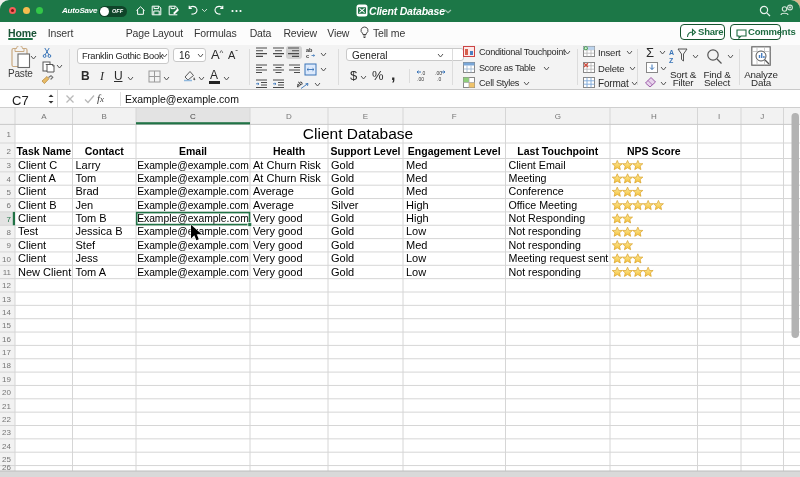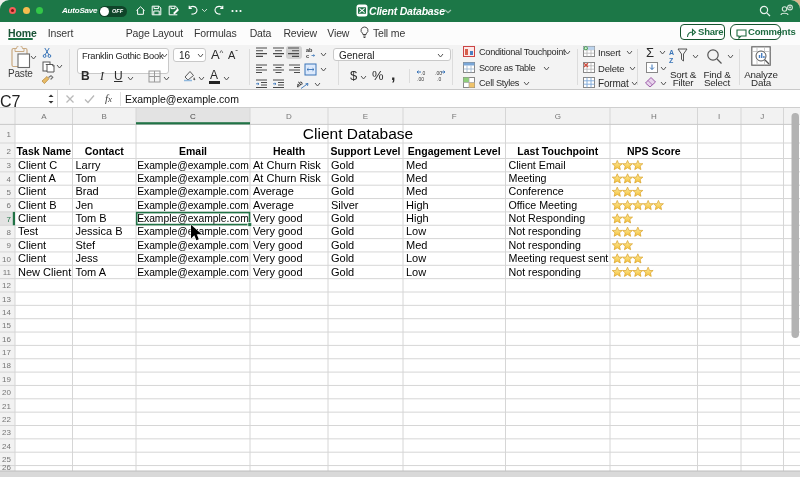--- a/index.html
+++ b/index.html
@@ -27,21 +27,21 @@
 
 .ribbon { position:absolute; left:0; top:45px; width:800px; height:45px; background:#f3f3f3; border-bottom:1px solid #c9c9c9; }
 .rdiv { position:absolute; top:4px; width:1px; height:36px; background:#dcdcdc; }
 .rtext { position:absolute; font-size:10px; letter-spacing:-0.2px; color:#2b2b2b; white-space:nowrap; }
 .rbox { position:absolute; background:#fff; border:1px solid #c9c9c9; border-radius:3px; font-size:10.5px; color:#222; }
 .chev { position:absolute; width:7px; height:7px; }
 .rlabel2 { position:absolute; font-size:9.8px; letter-spacing:-0.2px; color:#2b2b2b; text-align:center; line-height:7.5px; }
 
 .fbar { position:absolute; left:0; top:90px; width:800px; height:18px; background:#fff; border-bottom:1px solid #cfcfcf; }
 .namebox { position:absolute; left:0; top:0; width:58px; height:17px; border-right:1px solid #d5d5d5; }
-.namebox .nm { position:absolute; left:0; top:3px; font-size:16px; color:#222; }
+.namebox .nm { position:absolute; left:12px; top:3px; font-size:13px; color:#222; }
 .ftext { position:absolute; left:125px; top:3px; font-size:10.5px; color:#111; }
 </style>
 </head>
 <body>
 <div class="corner-l"></div>
 <div class="corner-r"></div>
 <div class="win">
   <div class="titlebar">
     <div class="tl" style="left:9px; background:#f4605a;"></div>
     <div class="tl" style="left:22.5px; background:#f5bd4f;"></div>
@@ -109,21 +109,21 @@
     <div class="tab" style="left:283.4px;">Review</div>
     <div class="tab" style="left:327.3px;">View</div>
     <svg class="abs" style="left:359px; top:4px;" width="11" height="13" viewBox="0 0 11 13">
         <path d="M5.5 1 a3.4 3.4 0 0 1 2 6.2 l-0.4 1.3 h-3.2 l-0.4 -1.3 a3.4 3.4 0 0 1 2 -6.2 Z" fill="none" stroke="#444" stroke-width="1"></path>
         <path d="M4.2 10 h2.6 M4.6 11.5 h1.8" stroke="#444" stroke-width="1"></path>
       </svg>
     <div class="tab" style="left:372.9px;">Tell me</div>
     <div class="btn" style="left:680px; width:45px;"><svg style="position:absolute; left:5px; top:3px;" width="11" height="10" viewBox="0 0 11 10">
           <path d="M1.5 9 C1.5 5.5 4 4 6.5 4 M6.5 1.5 L9.5 4.2 L6.5 7 Z" fill="none" stroke="#1e6b41" stroke-width="1.1"></path>
         </svg><span style="margin-left:17px;">Share</span></div>
-    <div class="btn" style="left:730px; width:51px;border-radius:6px;"><svg style="position:absolute; left:5px; top:3.5px;" width="11" height="10" viewBox="0 0 11 10">
+    <div class="btn" style="left:730px; width:51px;"><svg style="position:absolute; left:5px; top:3.5px;" width="11" height="10" viewBox="0 0 11 10">
           <path d="M1 1 H10 V7 H5 L3 9 V7 H1 Z" fill="none" stroke="#1e6b41" stroke-width="1.1"></path>
         </svg><span style="margin-left:17px;">Comments</span></div>
   </div>
   <div class="ribbon" id="ribbon">
 
     <svg class="abs" style="left:11px; top:1px;" width="20" height="23" viewBox="0 0 20 23">
         <rect x="1" y="2.5" width="15" height="18" rx="1.5" fill="none" stroke="#c9a981" stroke-width="1.2"></rect>
         <path d="M5.5 2.5 a3 3 0 0 1 6 0 h1.5 v3 h-9 v-3 Z" fill="#f3f3f3" stroke="#c9a981" stroke-width="1"></path>
         <rect x="7" y="8" width="11.5" height="13.5" fill="#fff" stroke="#6a6a6a" stroke-width="1.1"></rect>
       </svg>
@@ -142,21 +142,21 @@
       </svg>
     <svg class="chev" style="left:56px; top:18px;" viewBox="0 0 7 7">
         <path d="M1 2 L3.5 5 L6 2" fill="none" stroke="#555" stroke-width="1"></path>
       </svg>
     <svg class="abs" style="left:41px; top:29.5px;" width="13" height="10" viewBox="0 0 13 10">
         <path d="M1 6 l5-4.5 2 2.2 L3.4 8.6 Z" fill="#e8bb66" stroke="#b98d43" stroke-width="0.8"></path>
         <path d="M7.5 2.5 l2.5-1.8 1.8 1.5 -2.2 2.3" fill="none" stroke="#707070" stroke-width="1.1"></path>
       </svg>
     <div class="rdiv" style="left:69px;"></div>
 
-    <div class="rbox" style="left:77px; top:3px; width:92px; height:26px;">
+    <div class="rbox" style="left:77px; top:3px; width:92px; height:16px;">
         <span style="position:absolute; left:4px; top:1.5px; font-size:9.3px; letter-spacing:-0.25px; white-space:nowrap;">Franklin Gothic Book</span>
       </div>
     <svg class="chev" style="left:161px; top:7px;" viewBox="0 0 7 7">
         <path d="M1 2 L3.5 5 L6 2" fill="none" stroke="#555" stroke-width="1"></path>
       </svg>
     <div class="rbox" style="left:173px; top:3px; width:33px; height:13.5px;">
         <span style="position:absolute; left:5px; top:1px; font-size:10px;">16</span>
       </div>
     <svg class="chev" style="left:197px; top:7px;" viewBox="0 0 7 7">
         <path d="M1 2 L3.5 5 L6 2" fill="none" stroke="#555" stroke-width="1"></path>
@@ -235,21 +235,21 @@
       </svg>
     <svg class="abs" style="left:297px; top:33px;" width="14" height="12" viewBox="0 0 14 12">
         <text x="0" y="8" font-size="6" fill="#333" transform="rotate(-35 3 8)" font-weight="bold">ab</text>
         <path d="M4 10.5 l7 -5 m0 0 l-2.5 0.3 m2.5 -0.3 l-0.5 2.4" stroke="#3a75b8" stroke-width="0.9" fill="none"></path>
       </svg>
     <svg class="chev" style="left:314px; top:36px;" viewBox="0 0 7 7">
         <path d="M1 2 L3.5 5 L6 2" fill="none" stroke="#555" stroke-width="1"></path>
       </svg>
     <div class="rdiv" style="left:338px;"></div>
 
-    <div class="rbox" style="left:333px; top:2.5px; width:118px; height:13.5px;">
+    <div class="rbox" style="left:346px; top:2.5px; width:118px; height:13.5px;">
         <span style="position:absolute; left:5px; top:1px; font-size:10px;">General</span>
       </div>
     <svg class="chev" style="left:437px; top:7px;" viewBox="0 0 7 7">
         <path d="M1 2 L3.5 5 L6 2" fill="none" stroke="#555" stroke-width="1"></path>
       </svg>
     <div class="rtext" style="left:350px; top:23px; font-size:13px;">$</div>
     <svg class="chev" style="left:360px; top:29px;" viewBox="0 0 7 7">
         <path d="M1 2 L3.5 5 L6 2" fill="none" stroke="#555" stroke-width="1"></path>
       </svg>
     <div class="rtext" style="left:372px; top:23px; font-size:13px;">%</div>
@@ -381,21 +381,21 @@
           <path d="M1.5 4 L4 1.5 L6.5 4 Z" fill="#333"></path>
           <path d="M1.5 8 L4 10.5 L6.5 8 Z" fill="#333"></path>
         </svg>
     </div>
     <svg class="abs" style="left:65px; top:4px;" width="10" height="10" viewBox="0 0 10 10">
         <path d="M1.5 1.5 L8.5 8.5 M8.5 1.5 L1.5 8.5" stroke="#b9b9b9" stroke-width="1.3"></path>
       </svg>
     <svg class="abs" style="left:84px; top:4px;" width="11" height="10" viewBox="0 0 11 10">
         <path d="M1 5.5 L4 8.5 L10 1.5" fill="none" stroke="#b9b9b9" stroke-width="1.3"></path>
       </svg>
-    <div class="abs" style="left:105px; top:2px; font-size:11px; font-style:italic; color:#444; font-family:'Liberation Serif',serif;">f<span style="font-size:9px;">x</span></div>
+    <div class="abs" style="left:97px; top:2px; font-size:11px; font-style:italic; color:#444; font-family:'Liberation Serif',serif;">f<span style="font-size:9px;">x</span></div>
     <div class="abs" style="left:120px; top:2px; width:1px; height:14px; background:#e0e0e0;"></div>
     <div class="ftext">Example@example.com</div>
   </div>
   <svg id="sheet" class="abs" style="left:0; top:108px;" width="800" height="369" xmlns="http://www.w3.org/2000/svg">
 <rect x="0" y="0" width="800" height="369" fill="#fff"></rect>
 <rect x="0" y="0" width="800" height="16.4" fill="#f2f2f2"></rect>
 <rect x="0" y="16.4" width="15" height="346.6" fill="#f2f2f2"></rect>
 <rect x="136" y="0" width="114" height="16.4" fill="#e3e3e3"></rect>
 <rect x="0" y="103.90" width="15" height="13.35" fill="#e3e3e3"></rect>
 <line x1="15" y1="0" x2="15" y2="363.0" stroke="#d6d6d6" stroke-width="1"></line>

